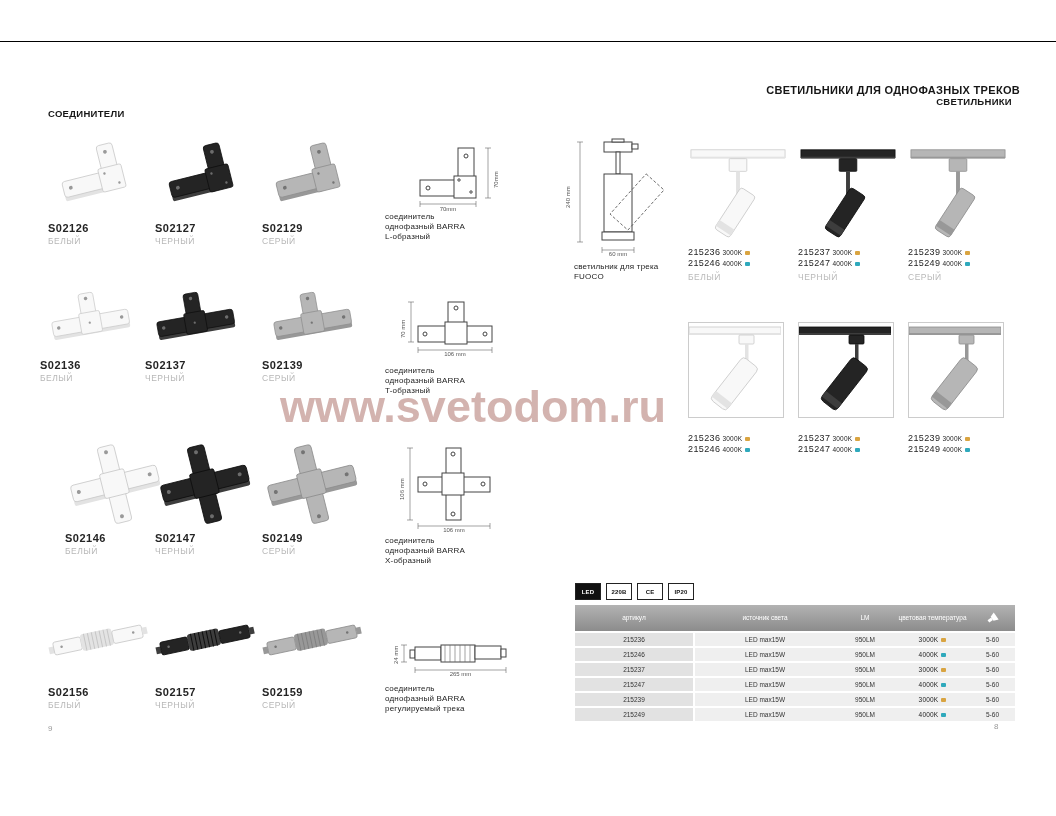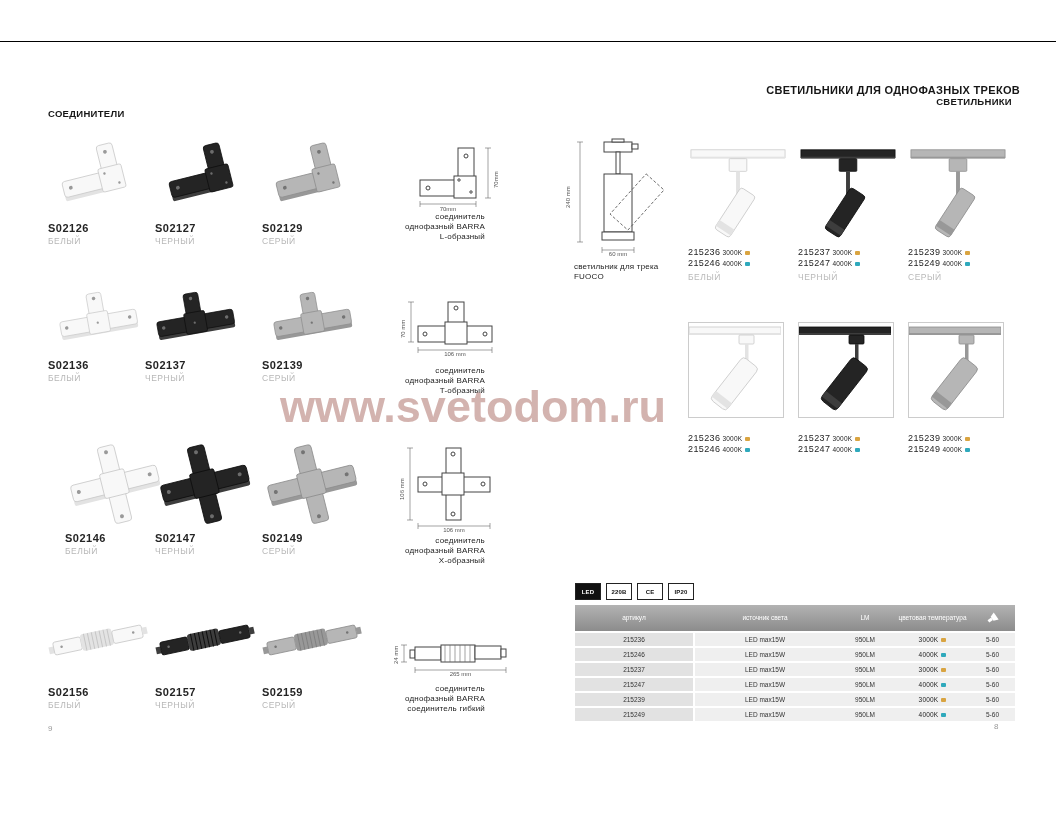--- a/index.html
+++ b/index.html
@@ -29,21 +29,21 @@
   .v-gray .ridge{stroke:#818181;}
   .v-gray .screw{fill:#747474;}
   
   .diag{position:absolute;}
   .diag svg{display:block;}
   .lineart{stroke:#444;stroke-width:1;fill:#fff;}
   .dimline{stroke:#666;stroke-width:.6;}
   .dim{position:absolute;font-size:6px;color:#555;white-space:nowrap;}
   .dimh{text-align:center;}
   .dimv{transform:rotate(-90deg);transform-origin:left top;}
-  .caption{position:absolute;width:100px;text-align:right;font-size:8px;color:#222;line-height:10px;letter-spacing:.2px;}
+  .caption{position:absolute;width:100px;font-size:8px;color:#222;line-height:10px;letter-spacing:.2px;}
   .caption-left{text-align:left;}
   
   .rimg{position:absolute;width:100px;height:100px;display:flex;align-items:flex-start;justify-content:center;}
   .rlabel{position:absolute;width:106px;}
   .rl{font-size:9px;color:#242424;line-height:11px;letter-spacing:.4px;white-space:nowrap;}
   .temp-text{font-size:6.5px;letter-spacing:.2px;margin-left:2px;color:#242424;}
   .dot{display:inline-block;width:5px;height:4px;border-radius:1px;margin-left:3px;}
   .rcolor{font-size:8.5px;color:#b9b9b9;letter-spacing:.5px;margin-top:3px;}
   .bbox{position:absolute;width:94px;height:94px;border:1px solid #ccc;background:#fff;}
   
@@ -148,21 +148,21 @@
       </svg>
     <span class="dim dimh" style="left:0;top:60px;width:72px">70mm</span>
     <span class="dim dimv" style="left:81px;top:42px">70mm</span>
   </div>
   <div class="caption" style="left:385px;top:212px">
     <div>соединитель</div>
     <div>однофазный BARRA</div>
     <div>L-образный</div>
   </div>
 
-  <div class="lprod" style="left:48px;top:283px">
+  <div class="lprod" style="left:40px;top:283px">
     <div class="pimg h72">
       <svg class="v-white" width="100" height="70" viewBox="0 0 100 80">
           <g transform="rotate(-10 50 40)">
             <rect class="dark" x="6" y="51" width="88" height="6" rx="2"></rect>
             <rect class="body" x="6" y="36" width="88" height="17" rx="3"></rect>
             <rect class="body" x="41" y="10" width="17" height="30" rx="3"></rect>
             <rect class="body" x="38" y="32" width="24" height="24" rx="2"></rect>
             <circle class="screw" cx="13" cy="44" r="2"></circle>
             <circle class="screw" cx="86" cy="44" r="2"></circle>
             <circle class="screw" cx="49" cy="16" r="2"></circle>
@@ -385,21 +385,21 @@
         <line class="dimline" x1="15" y1="36" x2="106" y2="36"></line>
         <line class="dimline" x1="15" y1="33" x2="15" y2="39"></line>
         <line class="dimline" x1="106" y1="33" x2="106" y2="39"></line>
       </svg>
     <span class="dim dimh" style="left:15px;top:37px;width:91px">265 mm</span>
     <span class="dim dimv" style="left:-7px;top:30px">24 mm</span>
   </div>
   <div class="caption" style="left:385px;top:684px">
     <div>соединитель</div>
     <div>однофазный BARRA</div>
-    <div>соединитель гибкий</div>
+    <div>регулируемый трека</div>
   </div>
 
   <div class="pagenum" style="left:48px;top:724px">9</div>
   <div class="pagenum" style="left:994px;top:722px">8</div>
 
   <div class="diag" style="left:574px;top:138px;width:92px">
     <svg width="90" height="118" viewBox="0 0 90 118">
         <line class="dimline" x1="6" y1="4" x2="6" y2="104"></line>
         <line class="dimline" x1="3" y1="4" x2="9" y2="4"></line>
         <line class="dimline" x1="3" y1="104" x2="9" y2="104"></line>

